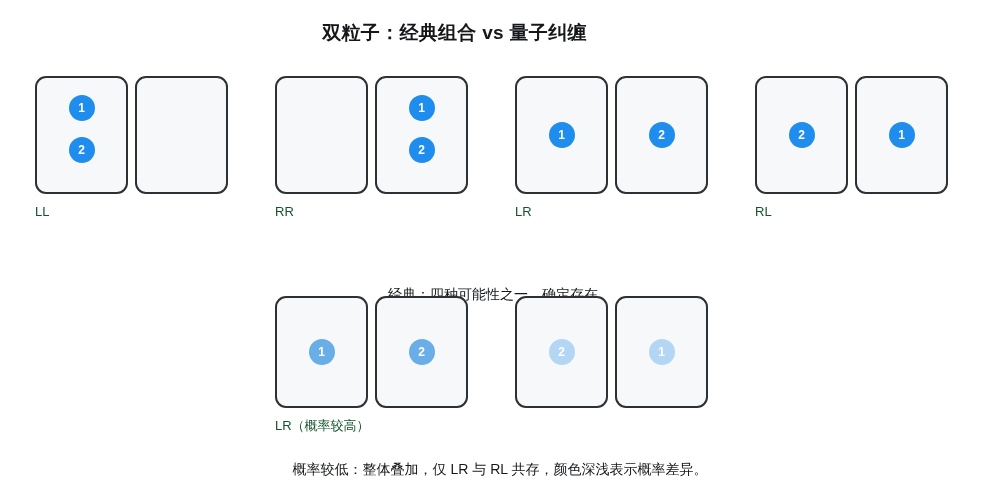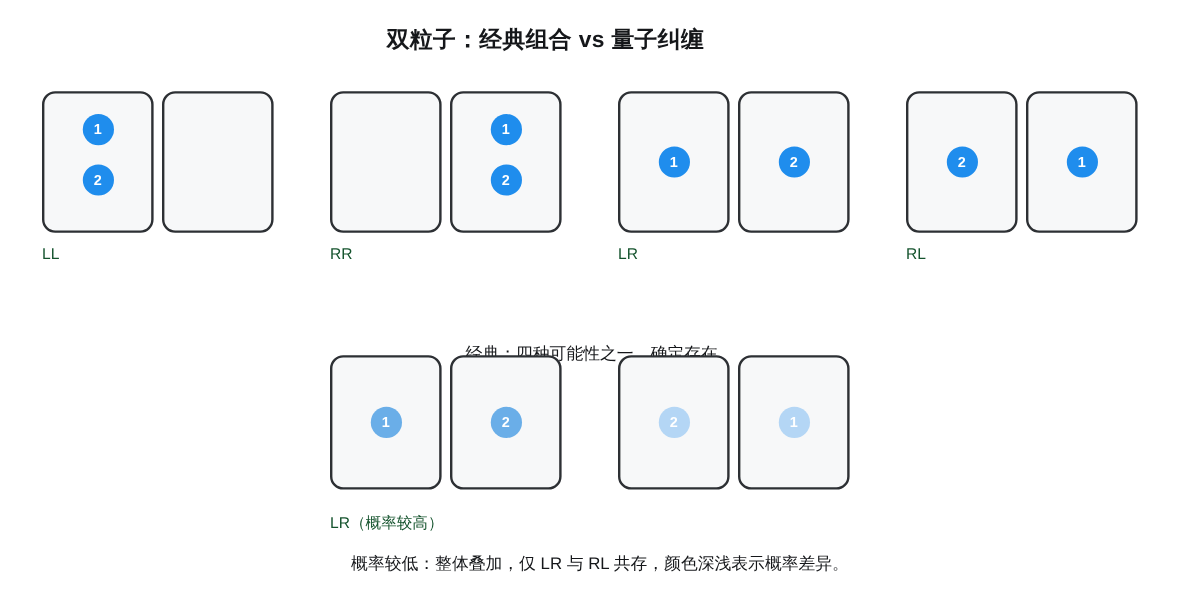--- a/index.html
+++ b/index.html
@@ -116,21 +116,21 @@
     left: 0;
     top: 296px;
     width: 1000px;
     height: 140px;
   }
   .qgroup-0 { left: 275px; }
   .qgroup-1 { left: 515px; }
 
   .quantum-row .box { height: 112px; }
   .quantum-row .pair { height: 112px; }
-  .quantum-row .group-label { margin-top: 19px; }
+  .quantum-row .group-label { margin-top: 9px; }
 </style>
 </head>
 <body style="background: rgb(255, 255, 255);">
 
 <div class="page-title">双粒子：经典组合 vs 量子纠缠</div>
 
 <div class="classical-row">
 
   <div class="group group-0">
     <div class="pair">

